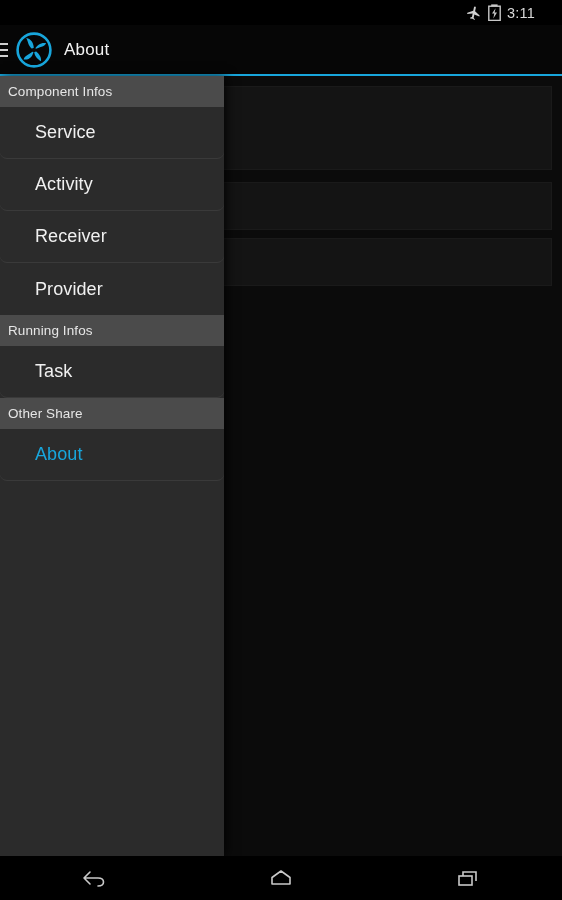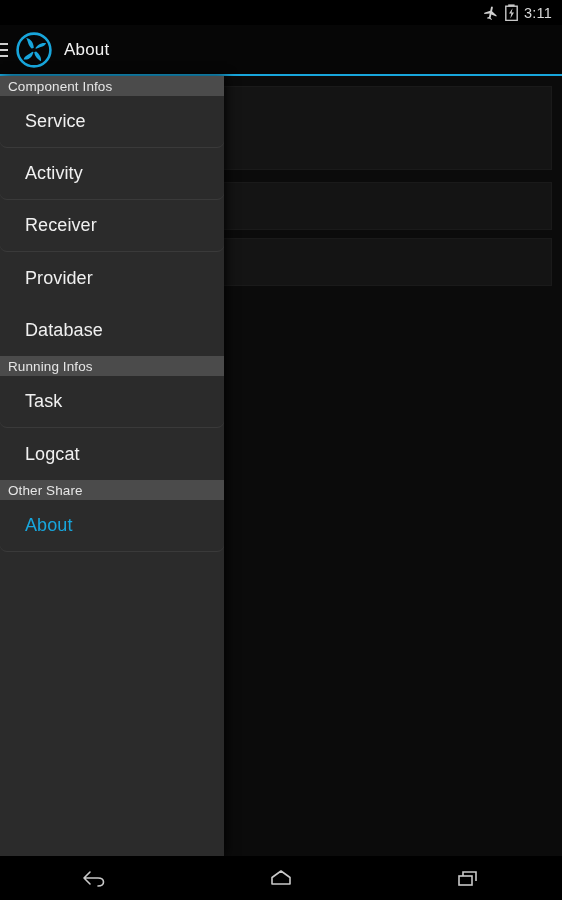--- a/index.html
+++ b/index.html
@@ -8,21 +8,21 @@
     background:#000;
     font-family:"Liberation Sans", sans-serif;
     overflow:hidden;
   }
   .screen { position:relative; width:562px; height:900px; background:#0b0b0b; }
 
   
   .status-bar {
     position:absolute; top:0; left:0; width:562px; height:25px;
     background:#000; display:flex; align-items:center;
-    justify-content:flex-end; padding-right:10px; gap:6px;
+    justify-content:flex-end; padding-right:27px; gap:6px;
   }
   .status-icon { display:flex; align-items:center; }
   .status-time {
     color:#d8d8d8; font-size:14.5px; letter-spacing:.2px;
     font-family:"Liberation Sans", sans-serif;
   }
 
   
   .action-bar {
     position:absolute; top:25px; left:0; width:562px; height:49px;
@@ -57,26 +57,26 @@
   .card-3 { top:162px; height:48px; align-items:center; padding-bottom:0; }
   .card-text { color:#4d4d4d; font-size:17px; white-space:nowrap; }
 
   
   .drawer {
     position:absolute; top:76px; left:0; width:224px; height:780px;
     background:#2b2b2b; overflow:hidden;
     box-shadow:3px 0 10px rgba(0,0,0,.75);
   }
   .drawer-header {
-    height:20px; background:#4b4b4b; display:flex; align-items:center;
+    height:31px; background:#4b4b4b; display:flex; align-items:center;
     padding-left:8px; color:#e6e6e6; font-size:13.5px; letter-spacing:.1px;
   }
   .drawer-item {
     height:52px; display:flex; align-items:center;
-    padding-left:25px; color:#f0f0f0; font-size:18px;
+    padding-left:35px; color:#f0f0f0; font-size:18px;
     border-bottom:1px solid #3a3a3a; letter-spacing:.1px;border-radius:7px;
   }
   .drawer-item.selected { color:#18a6dc; }
   .drawer-item.no-border { border-bottom:none; }
   .drawer-filler { flex:1; background:#2b2b2b; }
 
   
   .nav-bar {
     position:absolute; bottom:0; left:0; width:562px; height:44px;
     background:#000; display:flex; align-items:center;
@@ -143,25 +143,23 @@
   </div>
 
   <div class="drawer">
 
     <div class="drawer-header">Component Infos</div>
     <div class="drawer-item">Service</div>
     <div class="drawer-item">Activity</div>
     <div class="drawer-item">Receiver</div>
     <div class="drawer-item no-border">Provider</div>
 
-    <div class="drawer-item no-border">Database</div>
 
     <div class="drawer-header">Running Infos</div>
     <div class="drawer-item">Task</div>
-    <div class="drawer-item no-border">Logcat</div>
 
     <div class="drawer-header">Other Share</div>
     <div class="drawer-item selected">About</div>
 
     <div class="drawer-filler"></div>
   </div>
 
   <div class="nav-bar">
     <div class="nav-btn">
       <svg width="30" height="22" viewBox="0 0 30 22">

